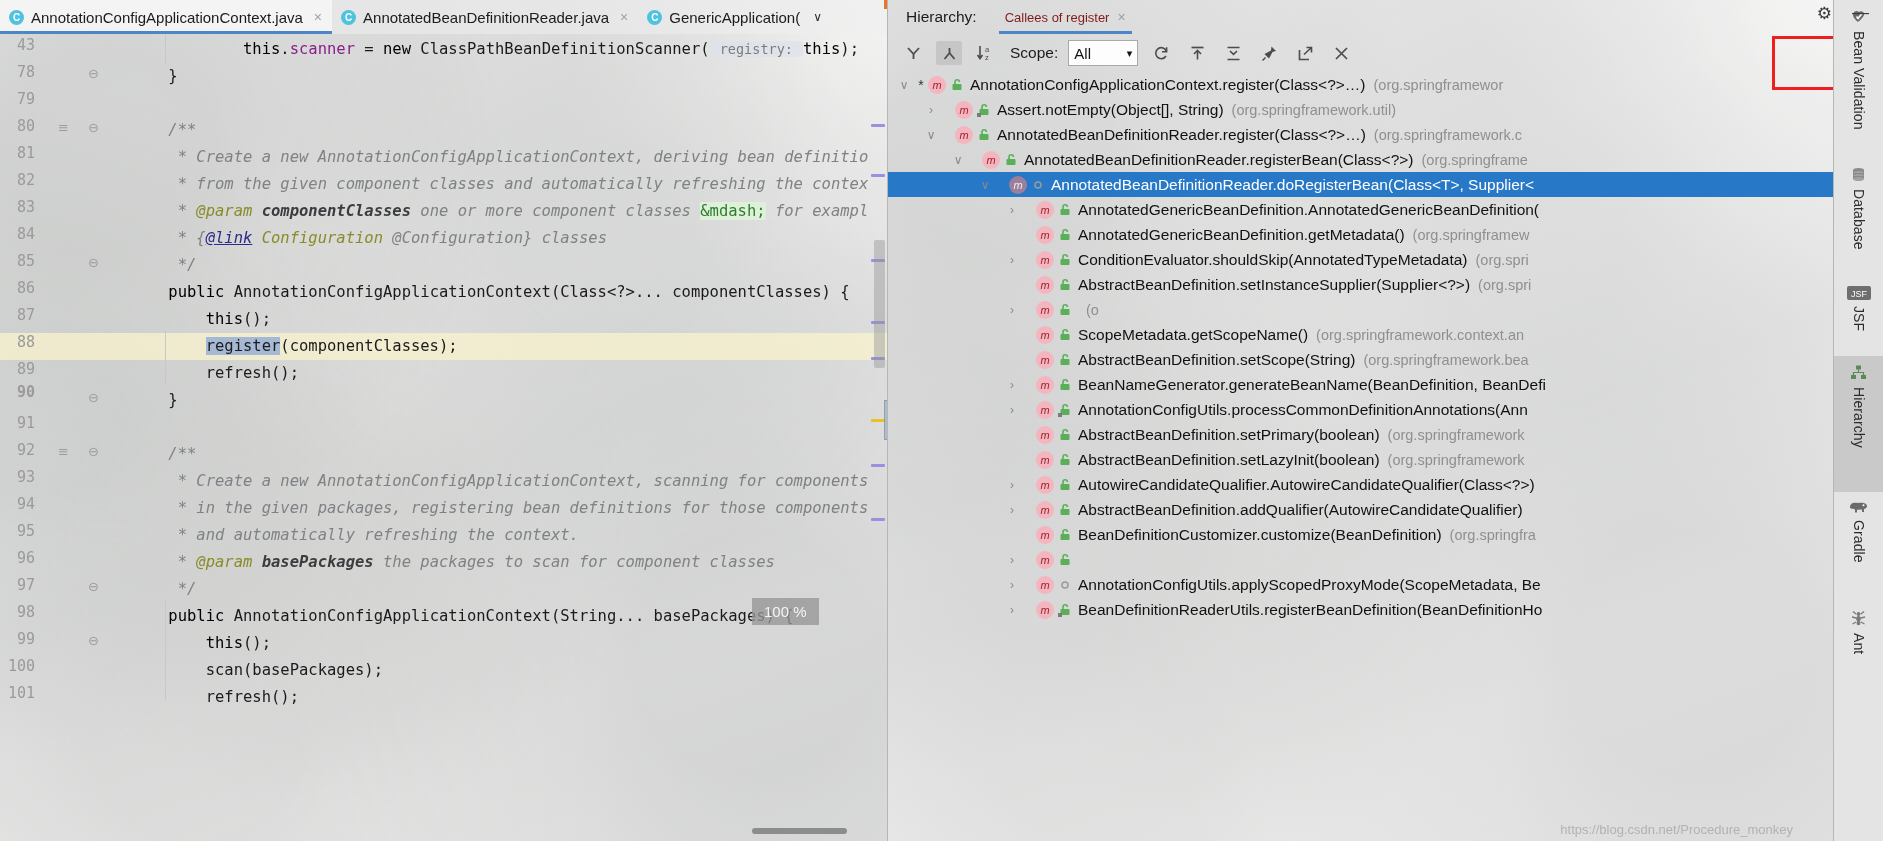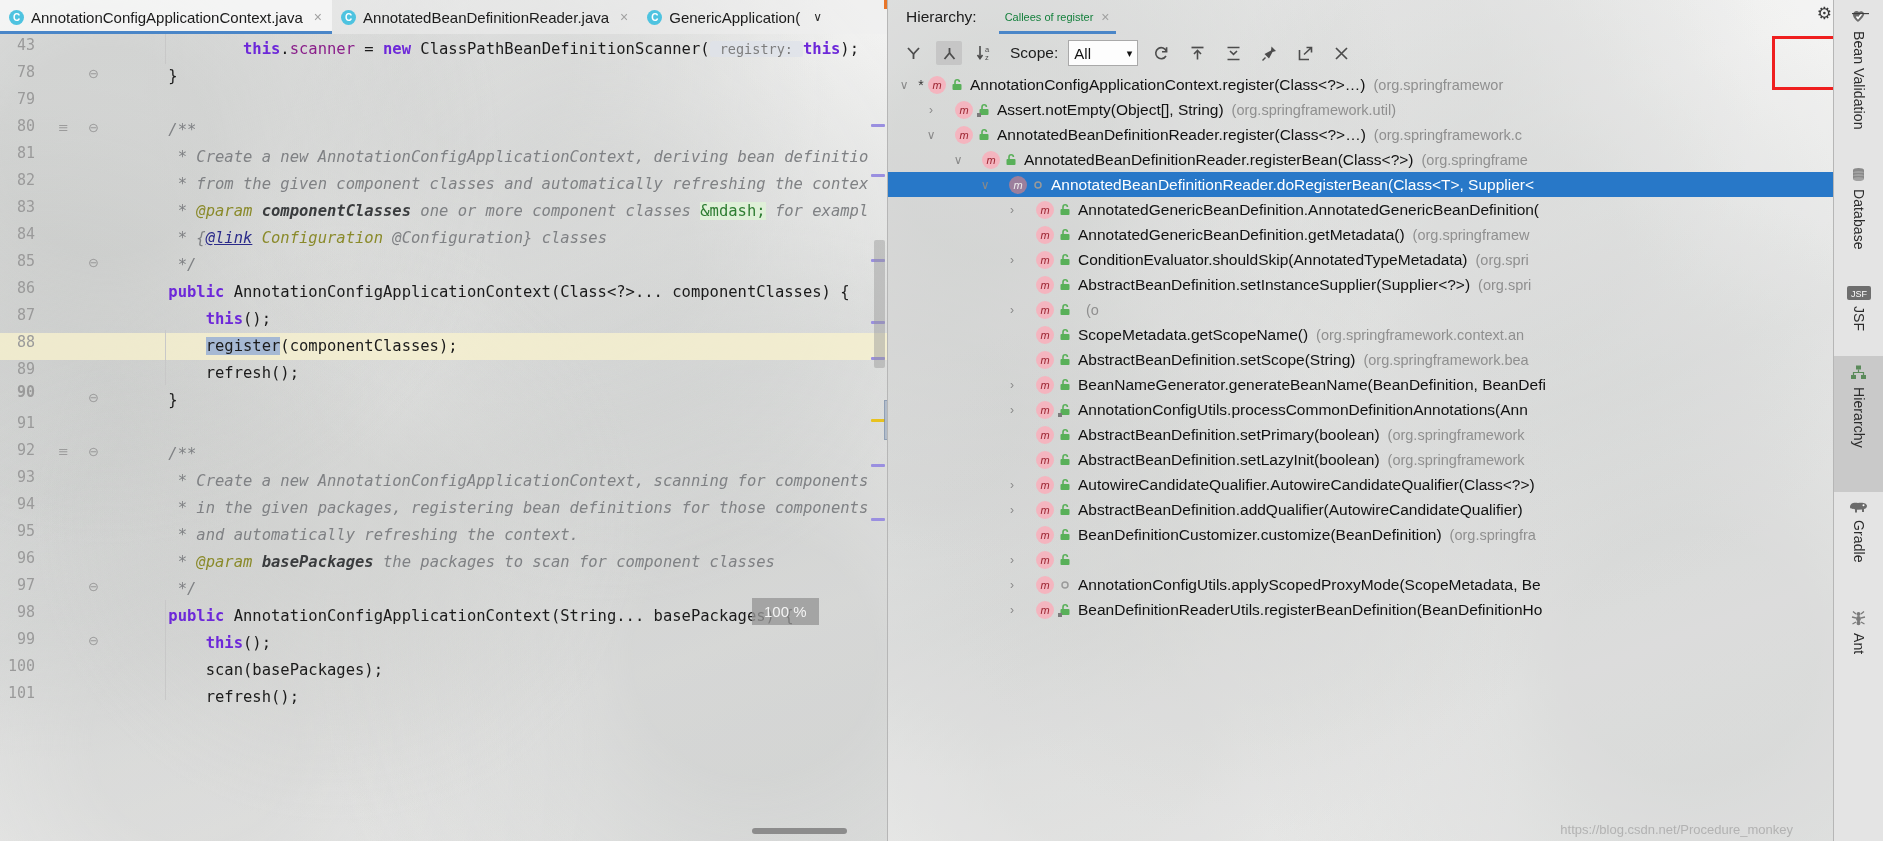--- a/index.html
+++ b/index.html
@@ -42,21 +42,21 @@
 
   
   #gutter{position:absolute;left:0;top:34px;bottom:0;width:131px;z-index:3;}
   .lnum{position:absolute;right:96px;font-family:"DejaVu Sans Mono",monospace;font-size:15px;color:#9a9a9a;text-align:right;width:34px;}
   .gicon{position:absolute;color:#9b9b9b;font-size:13px;font-family:"DejaVu Sans",sans-serif;}
 
   
   #code{position:absolute;left:131px;top:34px;right:0;bottom:0;z-index:3;
     font-family:"DejaVu Sans Mono",monospace;font-size:15.5px;white-space:pre;}
   .cl{position:absolute;left:0;height:27px;line-height:27px;}
-  .kw{color:#6d28d9;font-weight:bold;}
+  .kw{color:#000000;font-weight:normal;}
   .fld{color:#8a1f8a;}
   .cm{color:#7f8184;font-style:italic;}
   .cmb{color:#3a3c3e;font-style:italic;font-weight:bold;}
   .tag{color:#8a8a2a;font-style:italic;}
   .lnk{color:#2a2a8a;font-style:italic;text-decoration:underline;}
   .pl{color:#1b1b1b;}
   .hint{color:#7d7d7d;background:rgba(222,226,234,.75);border-radius:3px;padding:0 2px;font-size:13.5px;font-style:normal;}
   .ent{color:#2e7d32;background:#dff0d8;}
   .sel{background:#a6b9d4;color:#1b1b1b;}
   .hlrow{position:absolute;left:0;right:0;height:27px;background:rgba(250,243,205,.75);z-index:2;}
@@ -72,21 +72,21 @@
   .hscroll{position:absolute;height:6px;background:#8c8c8c;border-radius:3px;z-index:6;}
   .thumbimg{position:absolute;z-index:5;background:rgba(126,148,180,.45);border:1px solid rgba(110,130,160,.5);}
 
   
   #hier{width:946px;height:841px;position:relative;background:#ffffff;overflow:hidden;}
   #hier .wallpaper{opacity:.85;}
   #hier-header{position:absolute;left:0;top:0;height:34px;width:100%;display:flex;align-items:center;z-index:5;}
   #hier-title{font-size:15.5px;color:#1b1b1b;padding-left:18px;}
   .htab{margin-left:22px;display:flex;align-items:center;gap:8px;height:34px;position:relative;padding:0 6px;}
   .htab:after{content:"";position:absolute;left:0;right:0;bottom:0;height:3px;background:#4a86c8;}
-  .htab span.lbl{font-size:11px;color:#15803d;}
+  .htab span.lbl{font-size:13px;color:#7f1d1d;}
   .htab span.xclose{color:#a0a0a0;font-size:14px;}
 
   #hier-toolbar{position:absolute;left:0;top:36px;height:34px;width:100%;display:flex;align-items:center;
     gap:10px;padding-left:12px;z-index:5;}
   .tbtn{width:26px;height:24px;display:flex;align-items:center;justify-content:center;color:#4c4c4c;}
   .tbtn.pressed{background:#c6c6c6;border-radius:2px;}
   .redbox{position:absolute;left:884px;top:36px;width:72px;height:48px;border:3px solid #ef1f1f;z-index:9;pointer-events:none;}
   #scope-label{font-size:15.5px;color:#1b1b1b;margin-left:2px;}
   #scope-select{height:24px;min-width:58px;border:1px solid #a9a9a9;background:#fdfdfd;display:flex;
     align-items:center;justify-content:space-between;padding:0 5px;font-size:15px;color:#111;gap:8px;}

